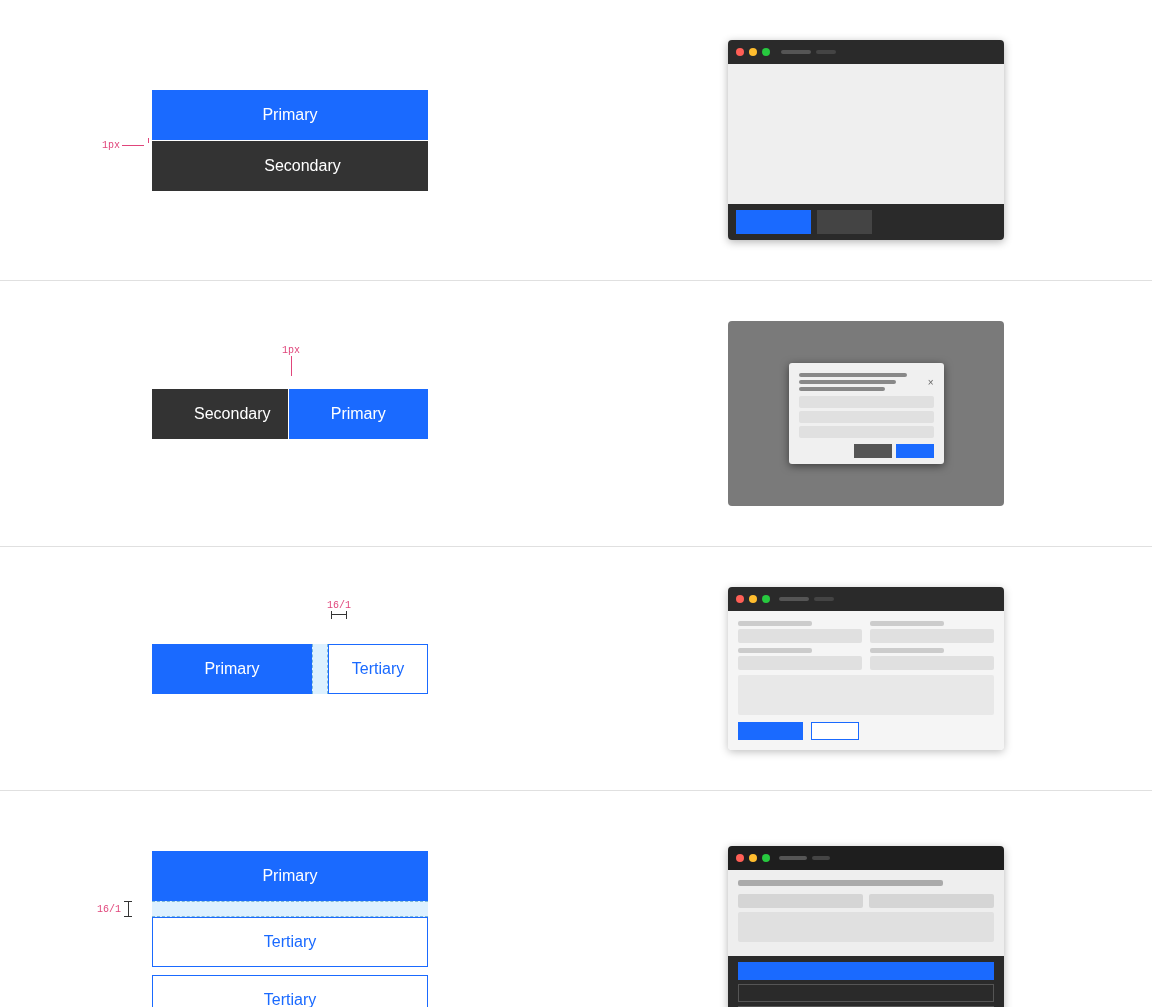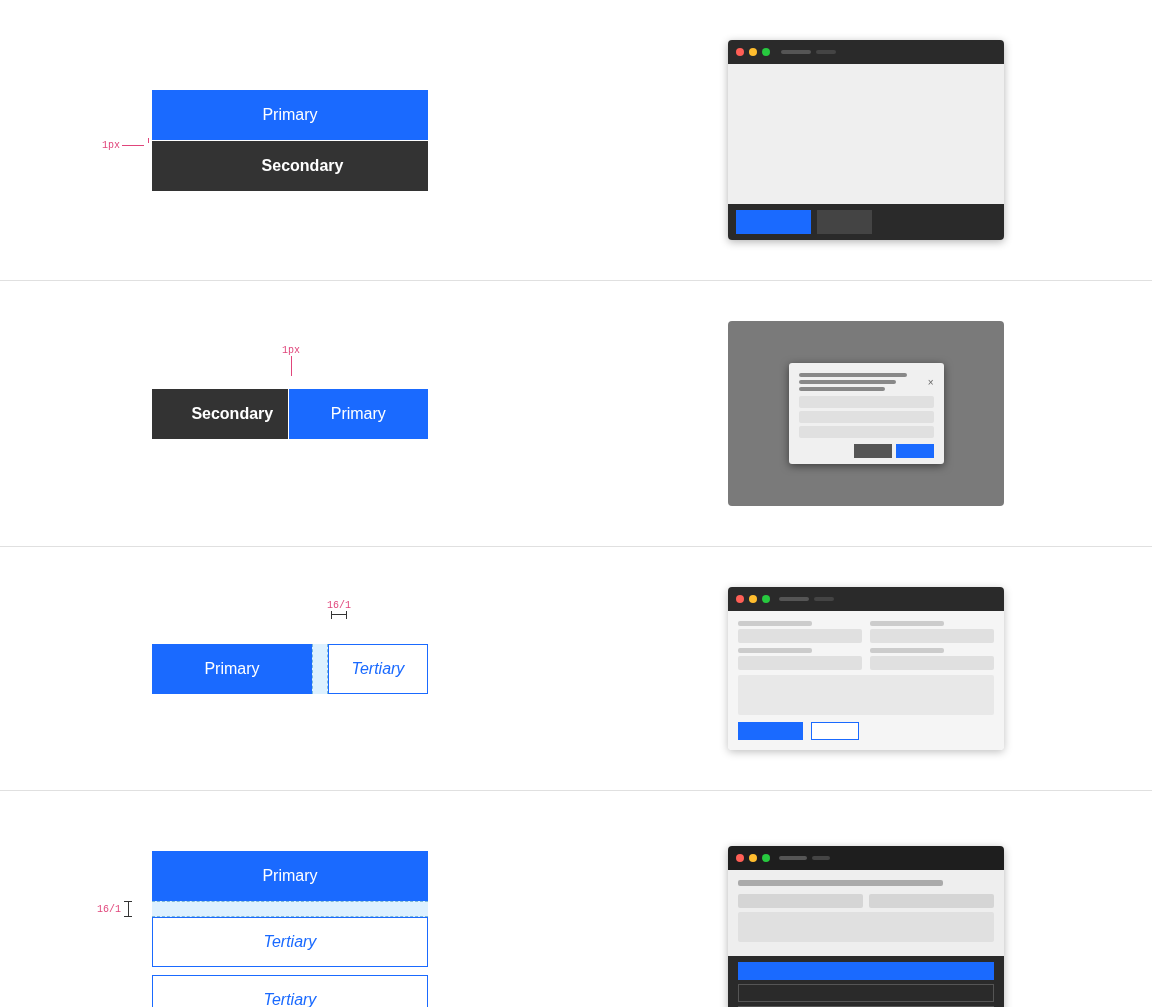--- a/index.html
+++ b/index.html
@@ -47,39 +47,38 @@
       display: flex;
       align-items: center;
       justify-content: center;
     }
 
     .btn-secondary {
       background: #333333;
       color: #ffffff;
       border: none;
       font-size: 16px;
-      font-weight: 700;
+      font-weight: 400;
       cursor: pointer;
       display: flex;
       align-items: center;
       justify-content: center;
       padding-left: 25px;
     }
 
     .btn-tertiary {
       background: #ffffff;
       color: #1a6aff;
       border: 1px solid #1a6aff;
       font-size: 16px;
       font-weight: 500;
       cursor: pointer;
       display: flex;
       align-items: center;
       justify-content: center;
-      font-style: italic;
     }
 
     
     .s1-buttons {
       display: flex;
       flex-direction: column;
       width: 276px;
       position: relative;
     }
 

